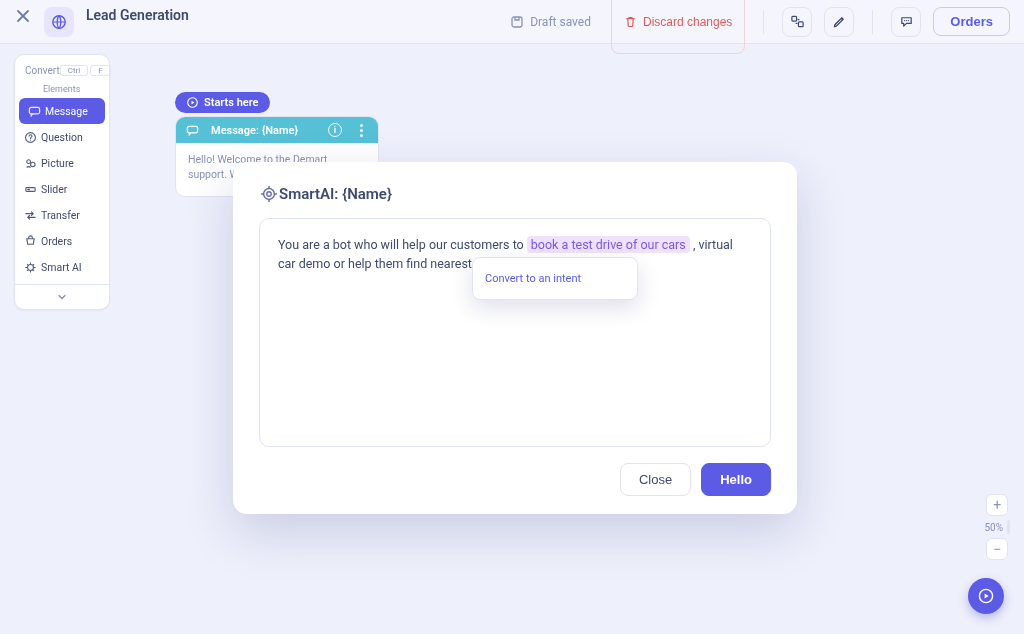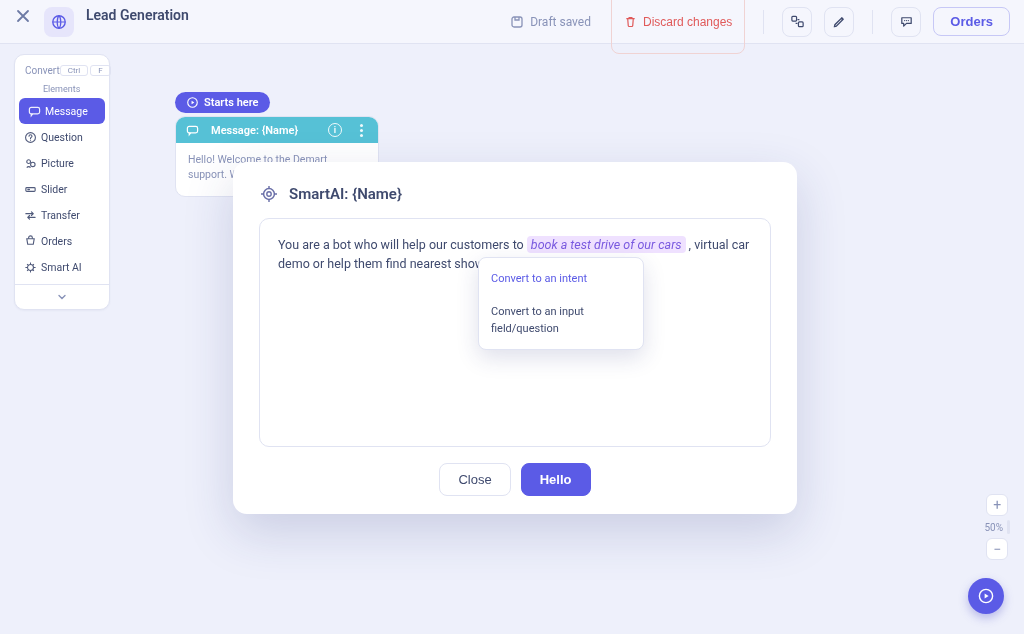--- a/index.html
+++ b/index.html
@@ -71,31 +71,31 @@
   
   .fab{position:absolute;right:20px;bottom:20px;width:36px;height:36px;border-radius:50%;background:var(--purple);display:flex;align-items:center;justify-content:center;color:#fff;cursor:pointer;box-shadow:0 4px 10px rgba(80,80,200,.35);}
 
   
   .overlay{position:absolute;inset:0;background:transparent;}
   .modal{
     position:absolute; left:233px; top:118px; width:564px; height:352px;
     background:#fff;border-radius:14px;box-shadow:0 18px 50px rgba(40,50,120,.18);
     padding:22px 26px 18px;display:flex;flex-direction:column;
   }
-  .modal-title{display:flex;align-items:center;gap:10px;color:var(--text);font-size:15px;font-weight:600;margin-bottom:14px;}
+  .modal-title{display:flex;align-items:center;color:var(--text);font-size:15px;font-weight:600;margin-bottom:14px;}
   .modal-title .ico{width:20px;height:20px;display:flex;align-items:center;justify-content:center;}
   .editor{flex:1;border:1px solid var(--border);border-radius:10px;padding:16px 18px;font-size:12.5px;color:var(--text);line-height:1.55;position:relative;}
-  .hl{background:#efe1ff;color:#7a5ae0;border-radius:4px;padding:1px 4px;font-style:italic;}
-  .modal-actions{display:flex;justify-content:center;gap:10px;margin-top:16px;}
+  .hl{background:#efe1ff;color:#7a5ae0;border-radius:4px;padding:1px 4px;}
+  .modal-actions{display:flex;justify-content:flex-end;gap:10px;margin-top:16px;}
   .btn{font-size:13px;padding:8px 18px;border-radius:8px;cursor:pointer;border:1px solid var(--border);background:#fff;color:var(--text);}
   .btn.primary{background:var(--purple);border-color:var(--purple);color:#fff;font-weight:600;}
 
   
   .ctxmenu{
-    position:absolute; left:218px; top:38px; width:166px;
+    position:absolute; left:212px; top:38px; width:166px;
     background:#fff;border:1px solid var(--border);border-radius:8px;
     box-shadow:0 8px 22px rgba(40,50,120,.15); padding:4px 0;
   }
   .ctx-item{font-size:11px;color:var(--text);padding:8px 12px;cursor:pointer;}
   .ctx-item.accent{color:var(--purple);}
 
   svg{display:block;}
 </style>
 </head>
 <body>
@@ -296,21 +296,20 @@
             </svg>
         </span>
         <span>SmartAI: {Name}</span>
       </div>
 
       <div class="editor">
         <span>You are a bot who will help our customers to </span><span class="hl">book a test drive of our cars</span><span> , virtual car demo or help them find nearest showroom by asking thei</span>
 
         <div class="ctxmenu">
           <div class="ctx-item accent">Convert to an intent</div>
-          <div class="ctx-item">Convert to an input field/question</div>
         </div>
       </div>
 
       <div class="modal-actions">
         <button class="btn">Close</button>
         <button class="btn primary">Hello</button>
       </div>
     </div>
   </div>
 

